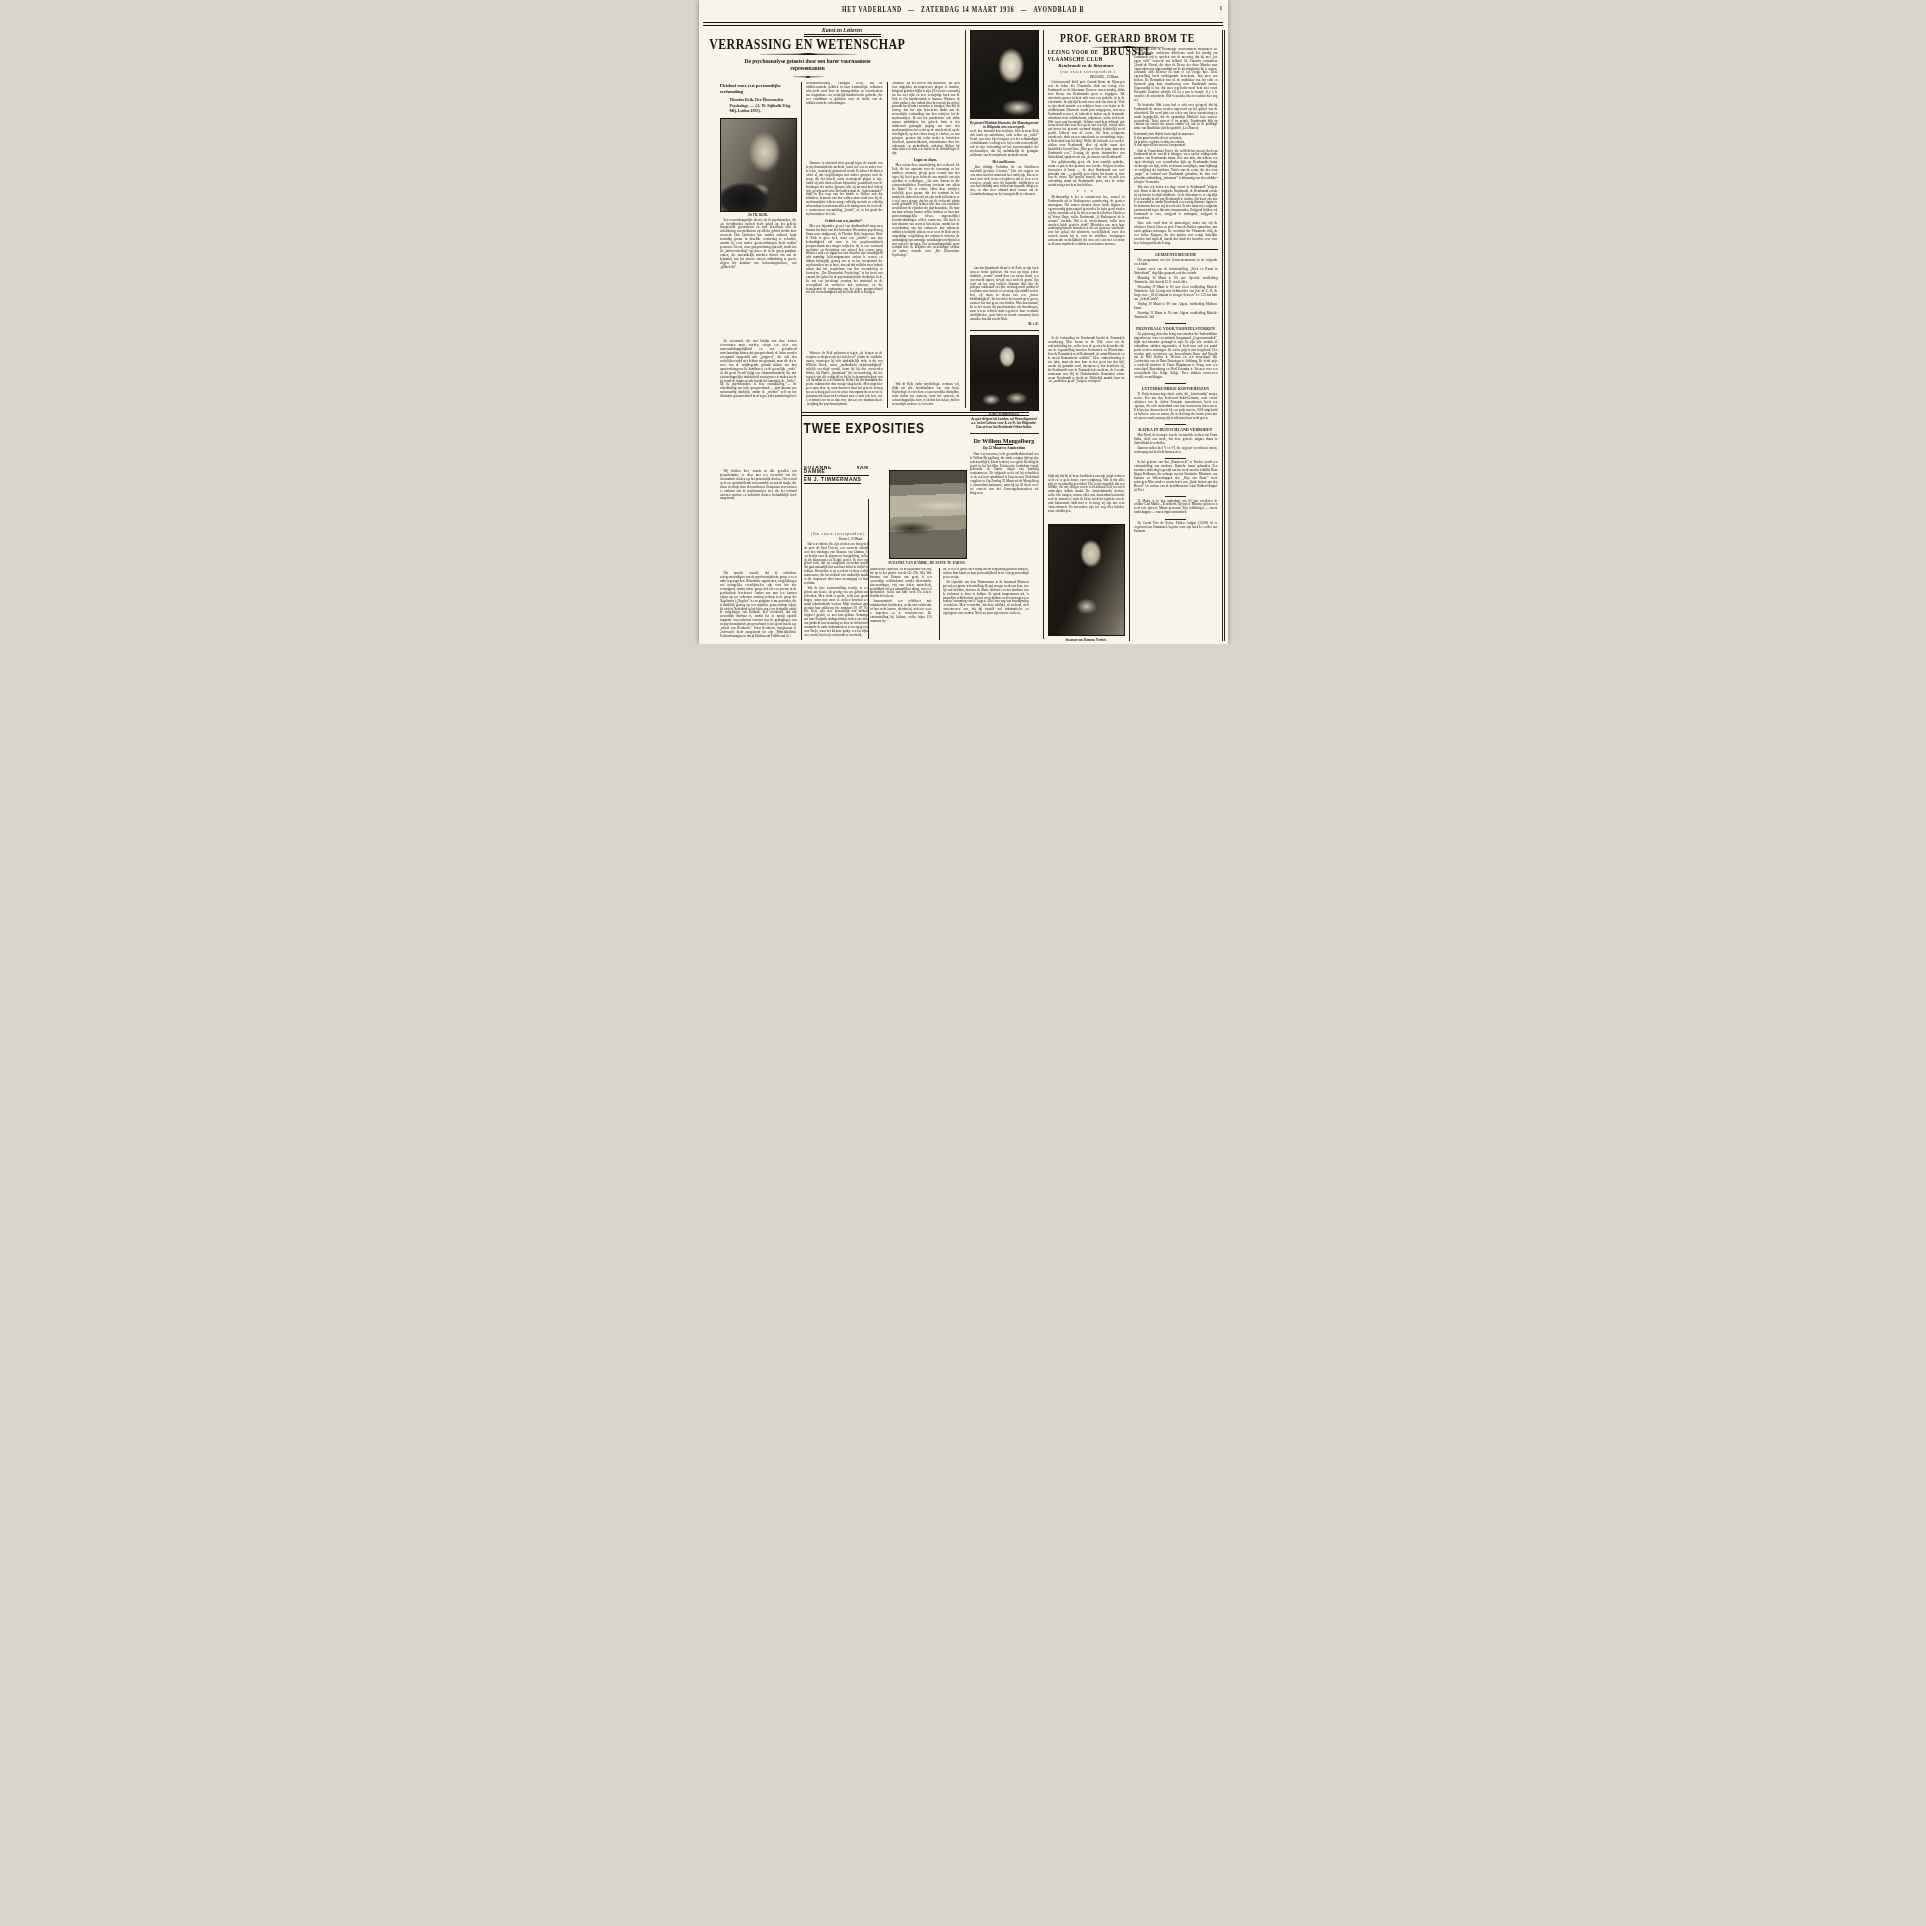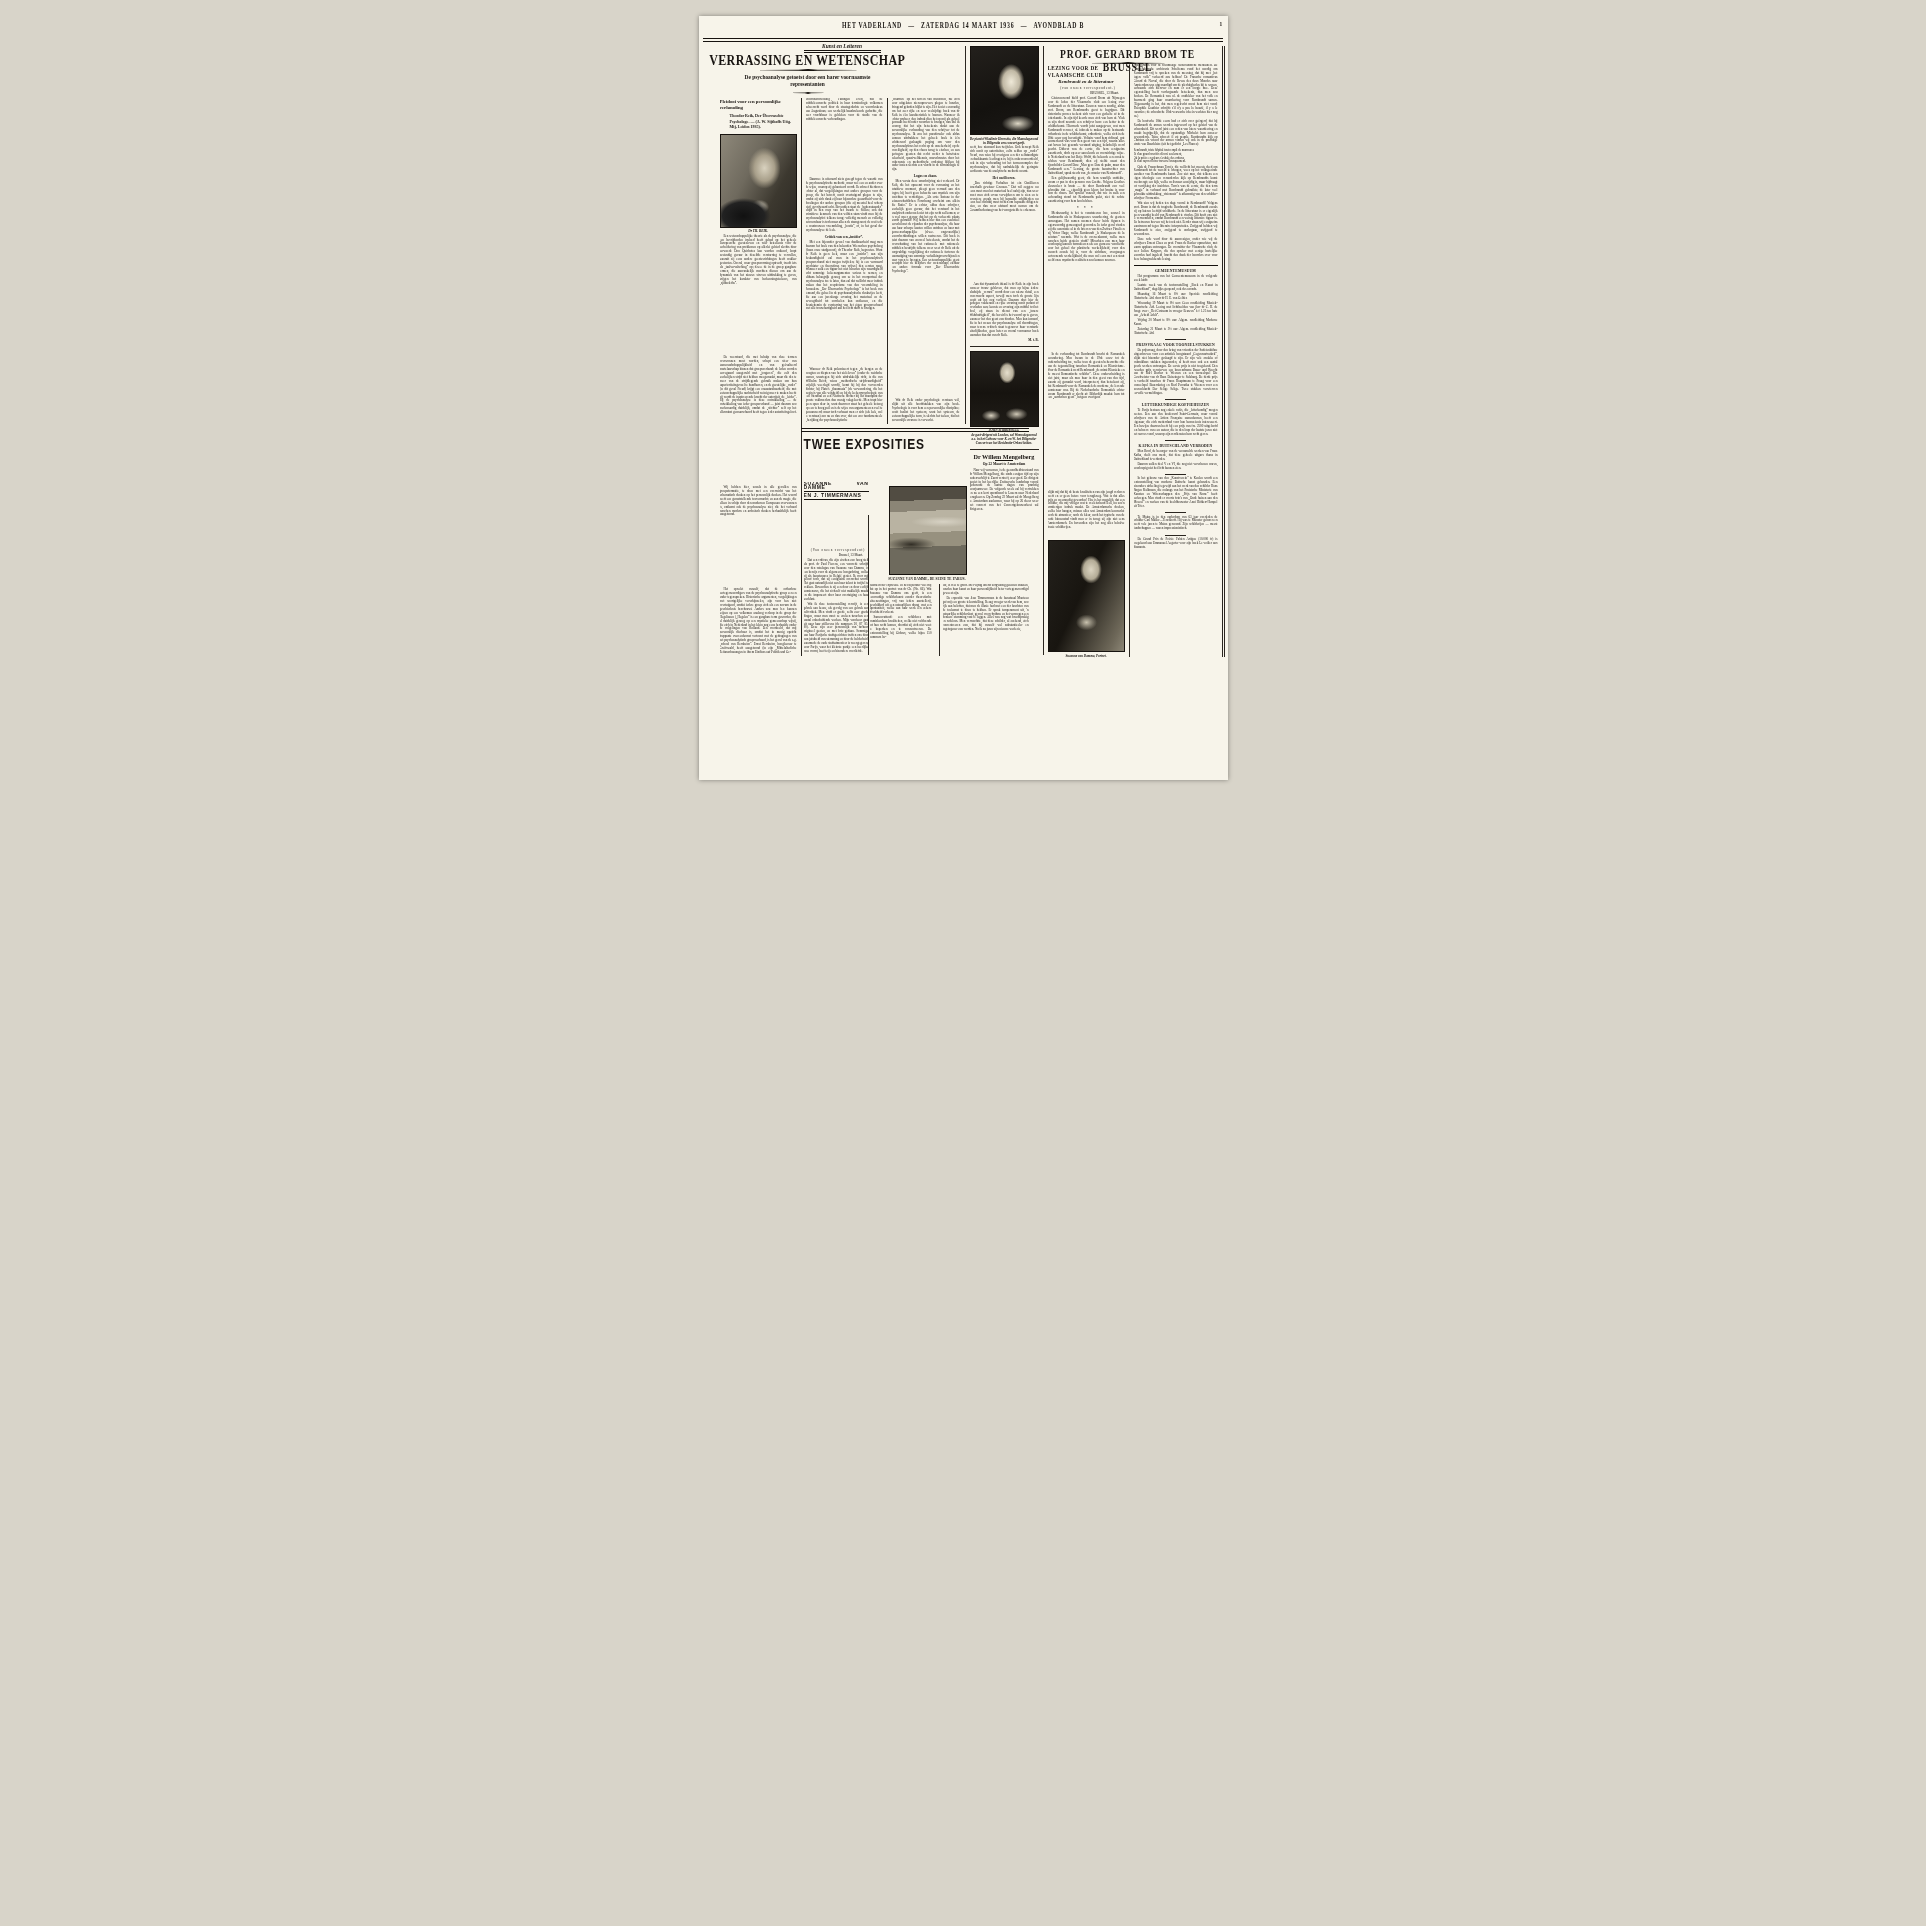--- a/index.html
+++ b/index.html
@@ -1,16 +1,16 @@
 <!DOCTYPE html>
 <html style="font-size:6.2px"><head>
 <meta charset="utf-8">
 <style>
   html,body{margin:0;padding:0;background:#d8d4c9;}
-  #page{position:relative;width:529px;height:764px;margin:16px auto;background:#f7f4ea;
+  #page{position:relative;width:529px;height:644px;margin:0 auto;background:#f7f4ea;
         color:#191512;font-family:"Liberation Serif",serif;overflow:hidden;
         box-shadow:0 0 4.6px rgba(0,0,0,.4);}
   
   .masthead{position:absolute;left:0;top:6.2px;width:100%;text-align:center;
             font-weight:bold;font-size:5.8px;letter-spacing:0.8px;transform:scaleY(1.25);}
   .masthead .sep{padding:0 6.2px;}
   .pagemark{position:absolute;right:5.4px;top:4.6px;font-weight:bold;font-size:5.4px;}
   .topline{position:absolute;left:4.6px;width:520px;background:#17130f;}
   
   .vr{position:absolute;width:0.4px;background:#2b2620;}

